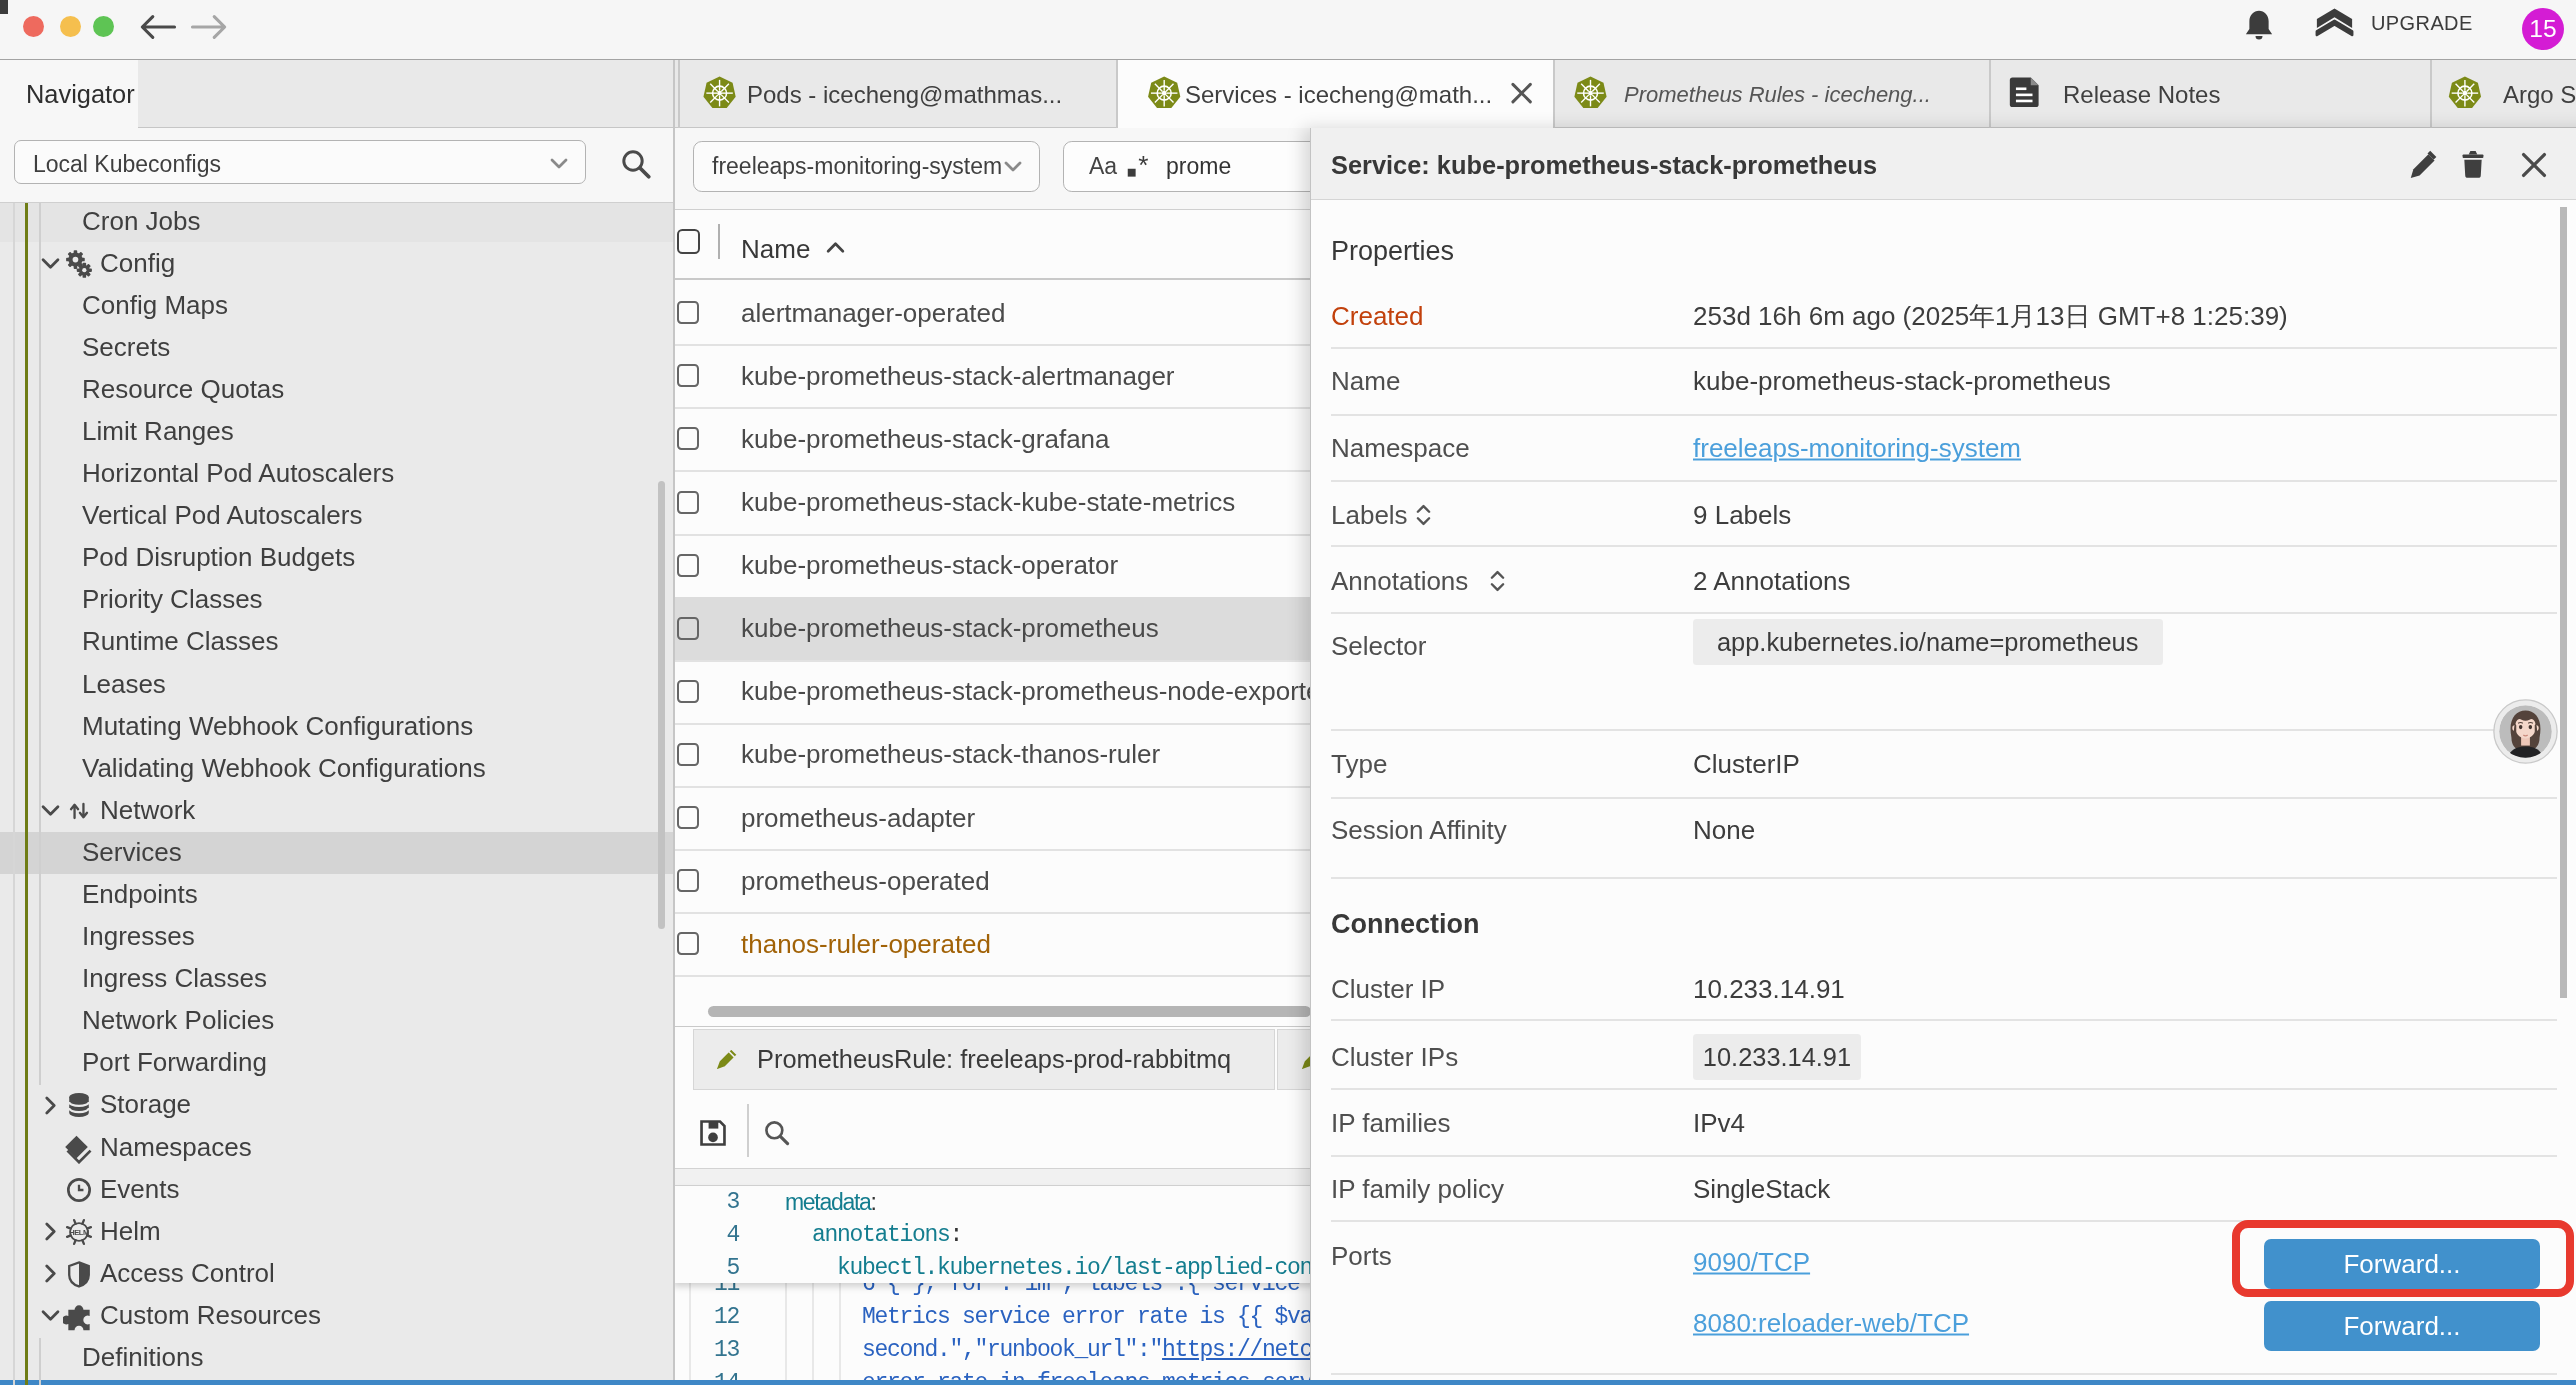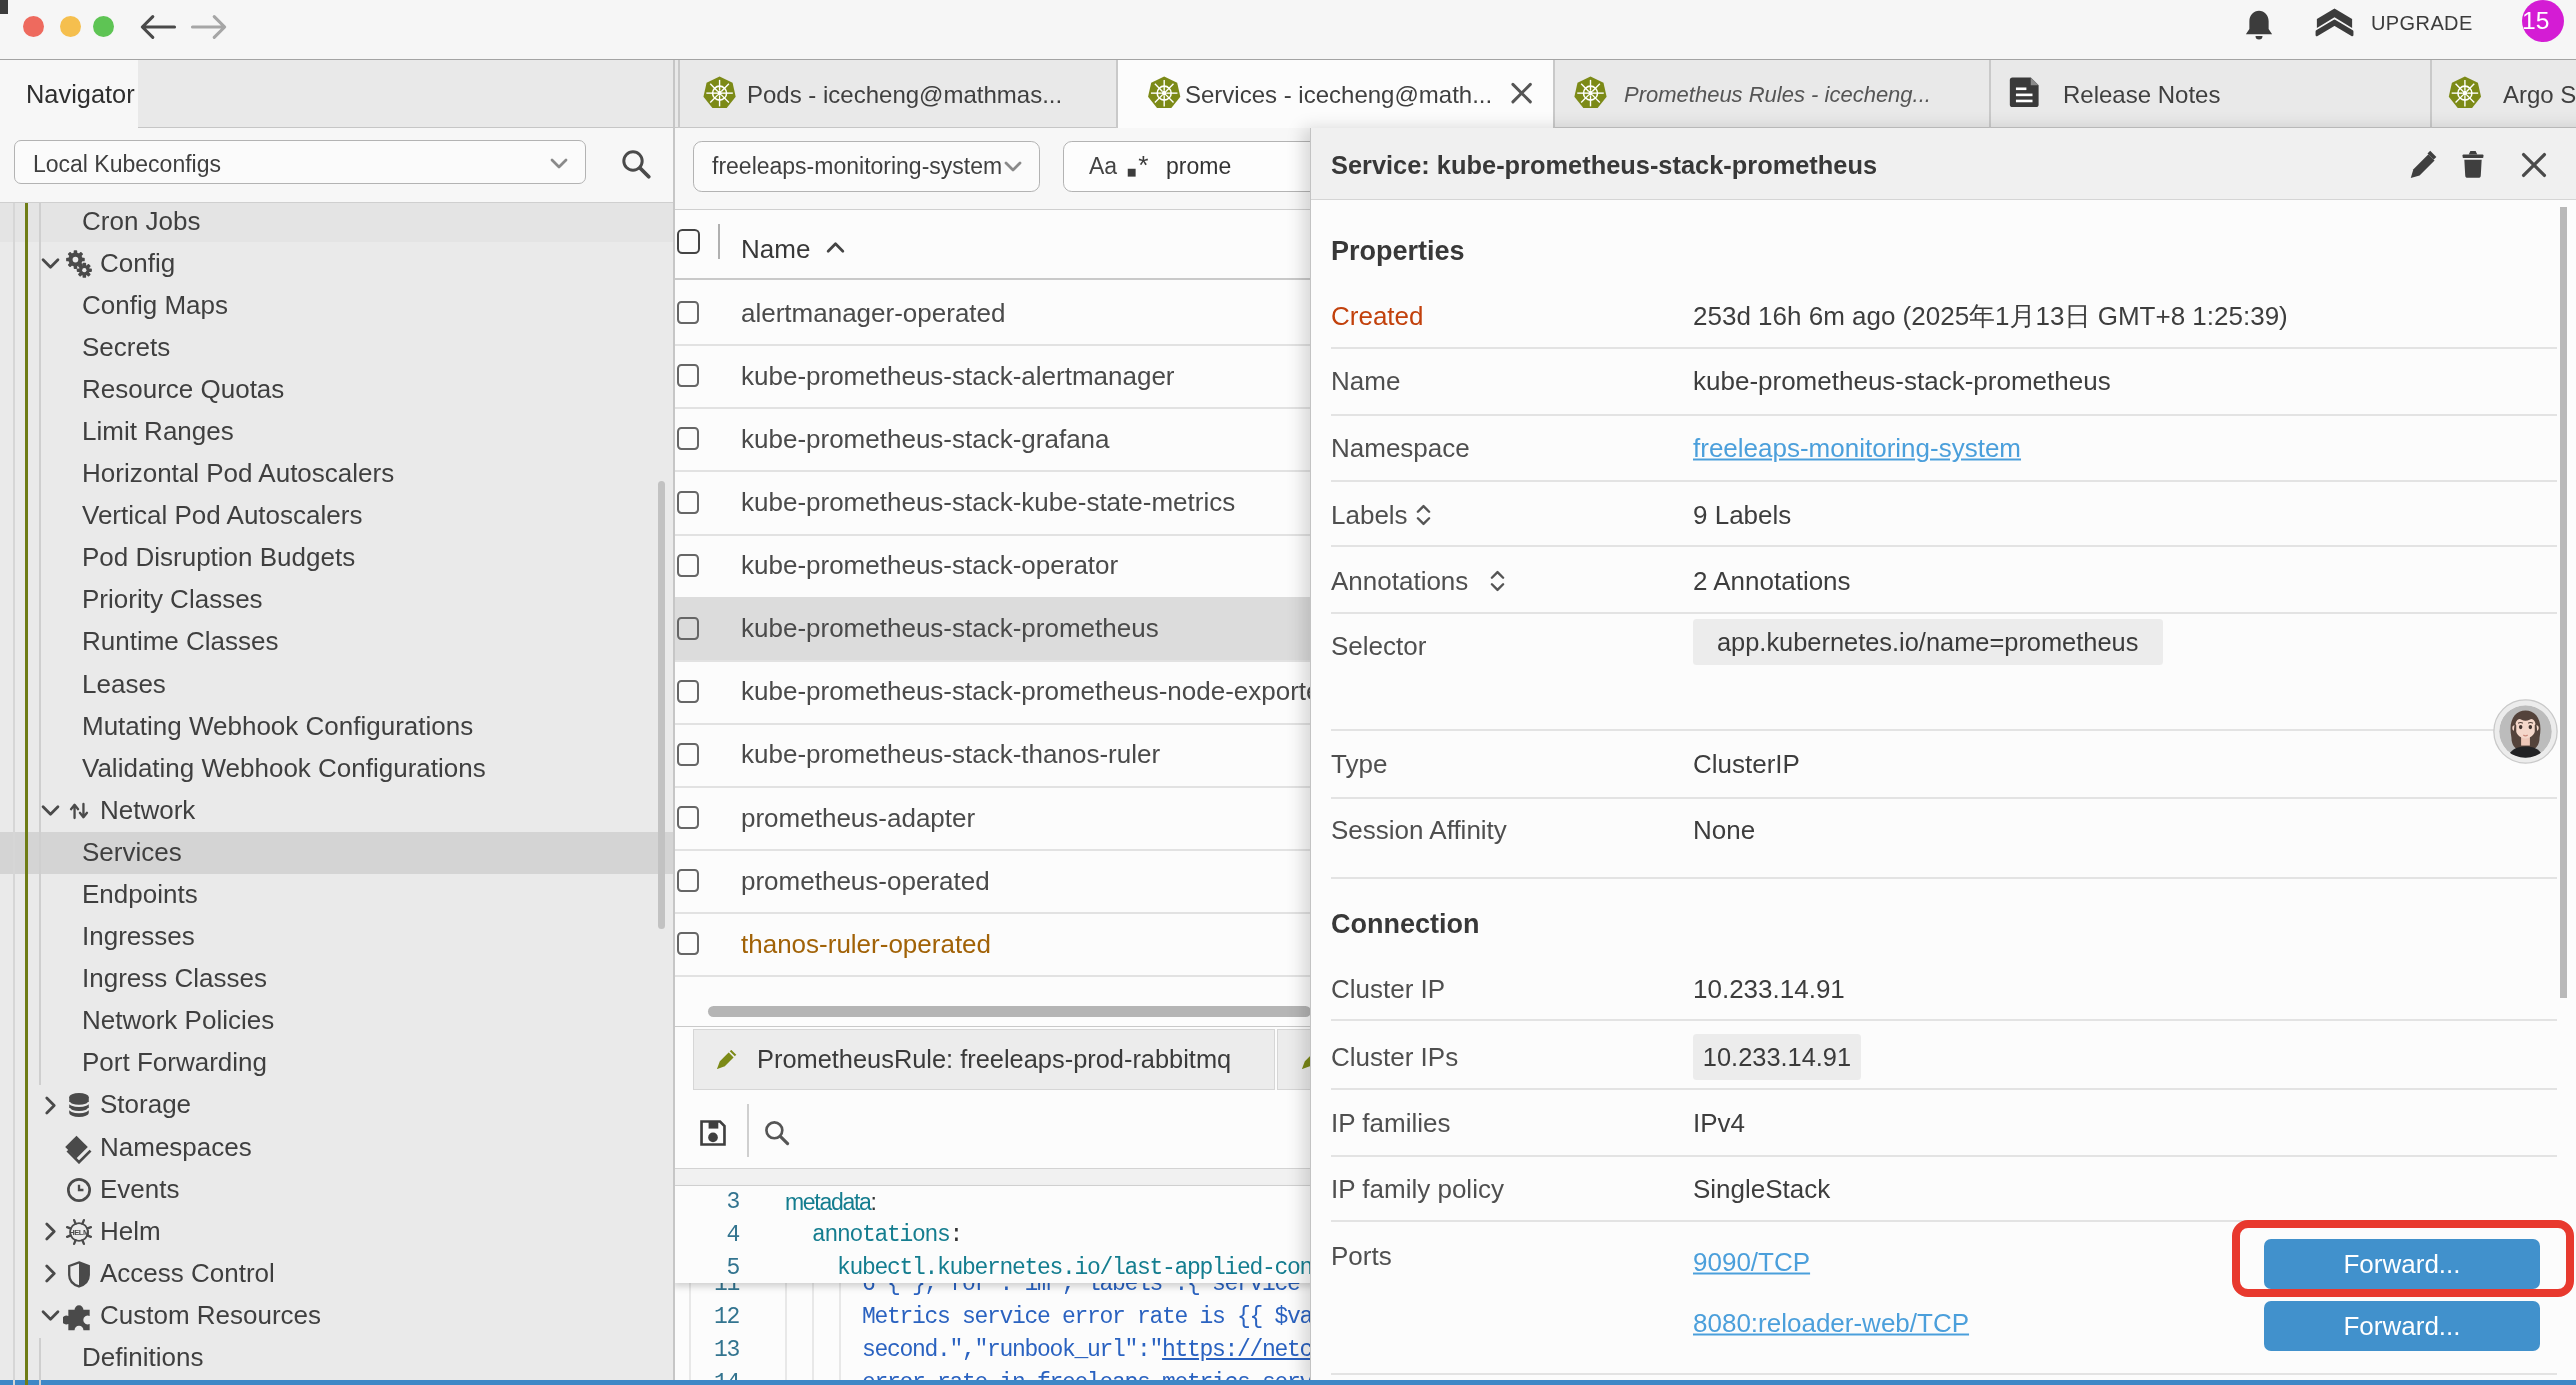--- a/index.html
+++ b/index.html
@@ -22,21 +22,21 @@
     </svg>
 <svg class="abs" style="left:2243px;top:8px" width="32" height="35" viewBox="0 0 36 40">
 <path d="M 18 3 C 12 3 7 8 7 15 V 24 L 3 30 H 33 L 29 24 V 15 C 29 8 24 3 18 3 Z" fill="#3c3c3c"></path>
 <path d="M 14 32 a 4 4 0 0 0 8 0 z" fill="#3c3c3c"></path>
     </svg>
 <svg class="abs" style="left:2315px;top:5.3px" width="39" height="37" viewBox="0 0 44 42">
 <path d="M 2 16 L 22 4 L 42 16 V 26 L 22 14 L 2 26 Z" fill="#3c3c3c"></path>
 <path d="M 2 30 L 22 18 L 42 30 V 34 L 22 22 L 2 34 L 2 30 Z" fill="#3c3c3c" stroke="#3c3c3c" stroke-width="3" stroke-linejoin="round"></path>
     </svg>
 <div class="abs txt" style="left:2371px;top:12.3px;font-size:20px;letter-spacing:0.4px;color:#3c3c3c">UPGRADE</div>
-<div class="abs" style="left:2522px;top:0;width:42px;height:42px;border-radius:50%;background:#d41cd4;color:#fff;font-size:24.6px;line-height:42px">15</div>
+<div class="abs" style="left:2522px;top:8px;width:42px;height:42px;border-radius:50%;background:#d41cd4;color:#fff;font-size:24.6px;text-align:center;line-height:42px">15</div>
 <div class="abs" style="left:0;top:60px;width:2576px;height:68px;background:#e9e9e9;border-bottom:1.8px solid #c6c6c6"></div>
 <div class="abs" style="left:0;top:60px;width:138px;height:68px;background:#f7f7f7"></div>
 <div class="abs txt" style="left:26px;top:80px;font-size:25.4px;color:#2e2e2e">Navigator</div>
 <div class="abs" style="left:1118px;top:60px;width:436px;height:70px;background:#fcfcfc"></div>
 <div class="abs" style="left:678px;top:60px;width:1.8px;height:68px;background:#c9c9c9"></div>
 <div class="abs" style="left:1116px;top:60px;width:1.8px;height:68px;background:#c9c9c9"></div>
 <div class="abs" style="left:1553px;top:60px;width:1.8px;height:68px;background:#c9c9c9"></div>
 <div class="abs" style="left:1989px;top:60px;width:1.8px;height:68px;background:#c9c9c9"></div>
 <div class="abs" style="left:2430px;top:60px;width:1.8px;height:68px;background:#c9c9c9"></div>
 <svg class="abs" style="left:673px;top:60px" width="1903" height="68" viewBox="0 0 2170 78">
@@ -326,21 +326,21 @@
 <path d="M 24 5 L 27 2 L 34 9 L 31 12 Z" fill="#3f3f3f" transform="translate(-3 1)"></path>
       </svg>
 <svg class="abs" style="left:1149px;top:21px" width="26" height="30" viewBox="0 0 30 34">
 <rect x="3" y="6" width="24" height="4" rx="1" fill="#3f3f3f"></rect>
 <path d="M 10 6 L 12 2 H 18 L 20 6 Z" fill="#3f3f3f"></path>
 <path d="M 5 12 H 25 L 24 30 a 3 3 0 0 1 -3 3 H 9 a 3 3 0 0 1 -3 -3 Z" fill="#3f3f3f"></path>
       </svg>
 <svg class="abs" style="left:1210px;top:24px" width="26" height="26" viewBox="0 0 30 30">
 <path d="M 3 3 L 27 27 M 27 3 L 3 27" stroke="#4a4a4a" stroke-width="3.8" stroke-linecap="round"></path>
       </svg>
-<div class="abs txt" style="left:20px;top:123px;font-size:27px;font-weight:bold;color:#383838;transform:translateY(-50%)">Properties</div>
+<div class="abs txt" style="left:20px;top:123px;font-size:27px;font-weight:normal;color:#383838;transform:translateY(-50%)">Properties</div>
 <div class="abs txt" style="left:20px;top:188px;font-size:26px;color:#c2410c;transform:translateY(-50%)">Created</div>
 <div class="abs txt" style="left:382px;top:188px;font-size:26px;color:#3d3d3d;transform:translateY(-50%)">253d 16h 6m ago (2025年1月13日 GMT+8 1:25:39)</div>
 <div class="abs" style="left:20px;top:219px;width:1226px;height:1.8px;background:#e3e3e3"></div>
 <div class="abs txt" style="left:20px;top:253px;font-size:26px;color:#4f4f4f;transform:translateY(-50%)">Name</div>
 <div class="abs txt" style="left:382px;top:253px;font-size:26px;color:#3d3d3d;transform:translateY(-50%)">kube-prometheus-stack-prometheus</div>
 <div class="abs" style="left:20px;top:286px;width:1226px;height:1.8px;background:#e3e3e3"></div>
 <div class="abs txt" style="left:20px;top:320px;font-size:26px;color:#4f4f4f;transform:translateY(-50%)">Namespace</div>
 <div class="abs txt" style="left:382px;top:320px;font-size:26px;color:#3d3d3d;transform:translateY(-50%)"><span style="color:#4b9fdb;text-decoration:underline">freeleaps-monitoring-system</span></div>
 <div class="abs" style="left:20px;top:352px;width:1226px;height:1.8px;background:#e3e3e3"></div>
 <div class="abs txt" style="left:20px;top:387px;font-size:26px;color:#4f4f4f;transform:translateY(-50%)">Labels</div>

